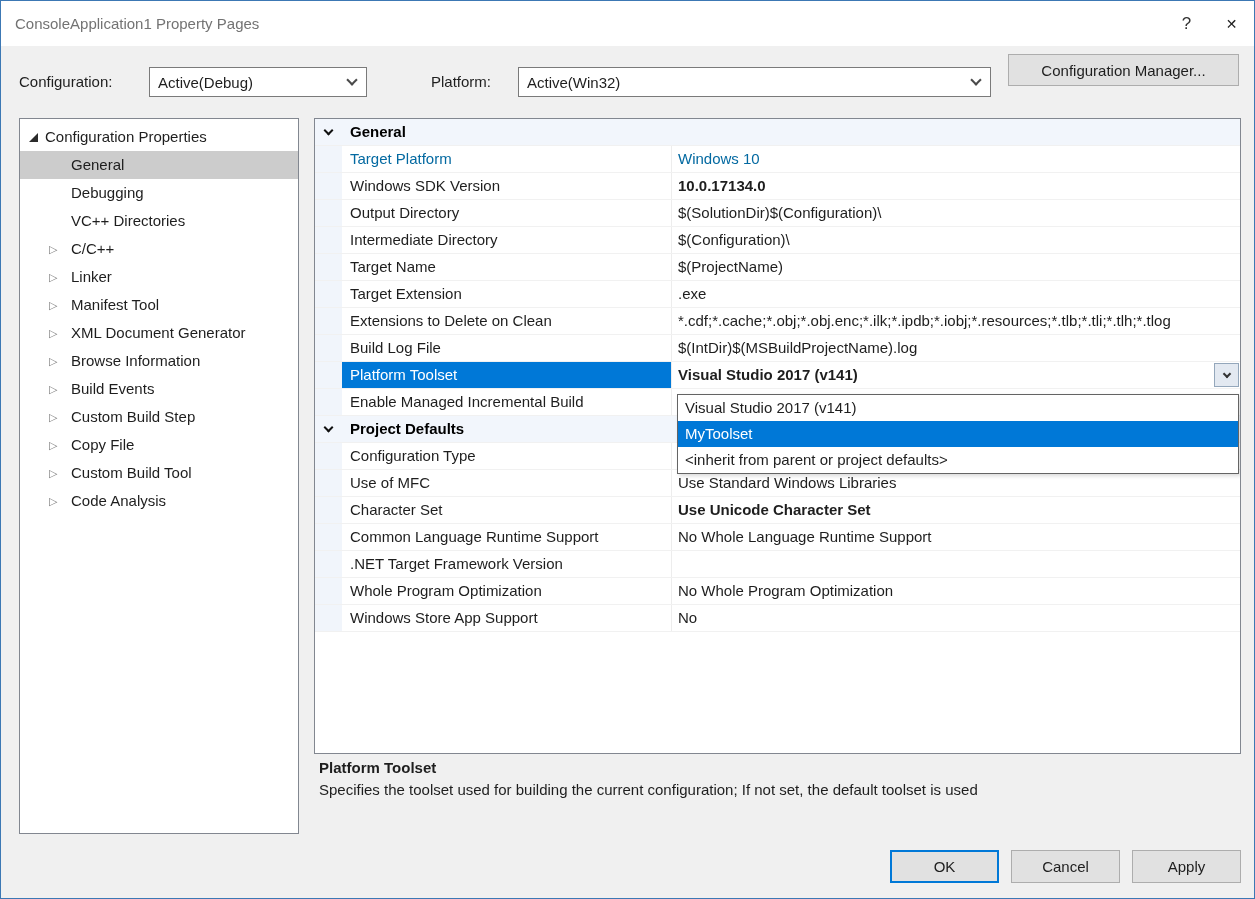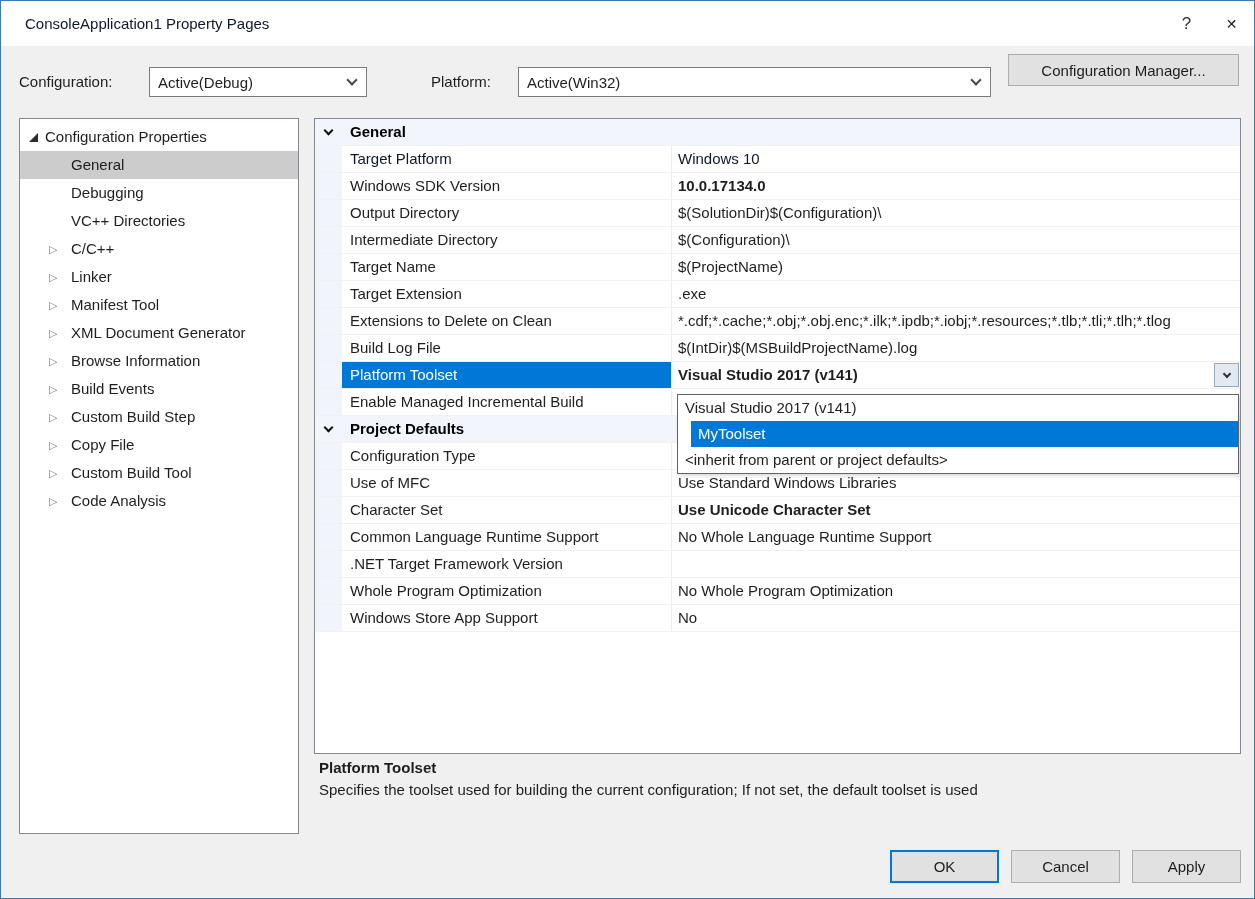--- a/index.html
+++ b/index.html
@@ -6,21 +6,21 @@
   html,body { width:1255px; height:899px; }
   body {
     font-family:"Liberation Sans", sans-serif;
     font-size:15px; color:#1e1e1e;
     background:#f0f0f0;
     position:relative; overflow:hidden;
     border:1px solid #3c78b4;
   }
   
   .titlebar { position:absolute; top:0; left:0; right:0; height:45px; background:#fff; display:flex; align-items:center; }
-  .titlebar .title { padding-left:24px; color:#0f172a; }
+  .titlebar .title { padding-left:14px; color:#737373; }
   .titlebar .spacer { flex:1; }
   .tb-btn { width:45px; height:45px; display:flex; align-items:center; justify-content:center; cursor:default; }
   .tb-btn.help { font-size:17px; color:#333; }
   .tb-btn.close { font-size:14px; color:#1e1e1e; }
   
   .toolbar { position:absolute; top:45px; left:0; right:0; height:72px; }
   .tb-label { position:absolute; top:21px; line-height:30px; }
   #lbl-config { left:18px; }
   #lbl-platform { left:430px; }
   .combo { position:absolute; height:30px; background:#fff; border:1px solid #7a7a7a; display:flex; align-items:center; }
@@ -44,27 +44,27 @@
   
   .grid { position:absolute; left:313px; top:117px; width:927px; height:636px; background:#fff; border:1px solid #828790; overflow:hidden; }
   .grow { display:flex; height:27px; border-bottom:1px solid #f1f1f1; }
   .gcell { width:27px; flex:none; background:#f1f5fb; }
   .ncell { width:330px; flex:none; padding-left:8px; line-height:26px; border-right:1px solid #ededed; white-space:nowrap; overflow:hidden; }
   .vcell { flex:1; position:relative; padding-left:6px; line-height:26px; white-space:nowrap; overflow:hidden; }
   .vcell.b { font-weight:bold; }
   .grow.header { background:#f2f6fc; }
   .grow.header .gcell { background:transparent; display:flex; align-items:center; justify-content:center; }
   .grow.header .glabel { flex:1; padding-left:8px; line-height:26px; font-weight:bold; color:#000; }
-  .grow.dis .ncell, .grow.dis .vcell { color:#0f172a; }
+  .grow.dis .ncell, .grow.dis .vcell { color:#0369a1; }
   .grow.sel .ncell { background:#0078d7; color:#fff; }
   .combo-btn { position:absolute; right:1px; top:1px; width:25px; height:24px; background:#e3e9f1; border:1px solid #94a7bb; display:flex; align-items:center; justify-content:center; }
   
   .popup { position:absolute; left:362px; top:275px; width:562px; background:#fff; border:1px solid #646464; z-index:10; box-shadow:2px 2px 4px rgba(0,0,0,0.15); }
   .pitem { height:26px; line-height:26px; padding-left:7px; white-space:nowrap; overflow:hidden; cursor:default; }
-  .pitem.selected { background:#0078d7; color:#fff;margin-left:13px; }
+  .pitem.selected { background:#0078d7; color:#fff; }
   
   .desc { position:absolute; left:318px; top:758px; width:918px; }
   .desc .desc-title { font-weight:bold; }
   .desc .desc-text { margin-top:5px; }
   
   .footer { position:absolute; right:13px; bottom:15px; display:flex; gap:12px; }
   .footer .btn { width:109px; height:33px; background:#e1e1e1; border:1px solid #adadad; display:flex; align-items:center; justify-content:center; cursor:default; }
   .footer .btn.primary { border:2px solid #0078d7; }
 </style>
 </head>

